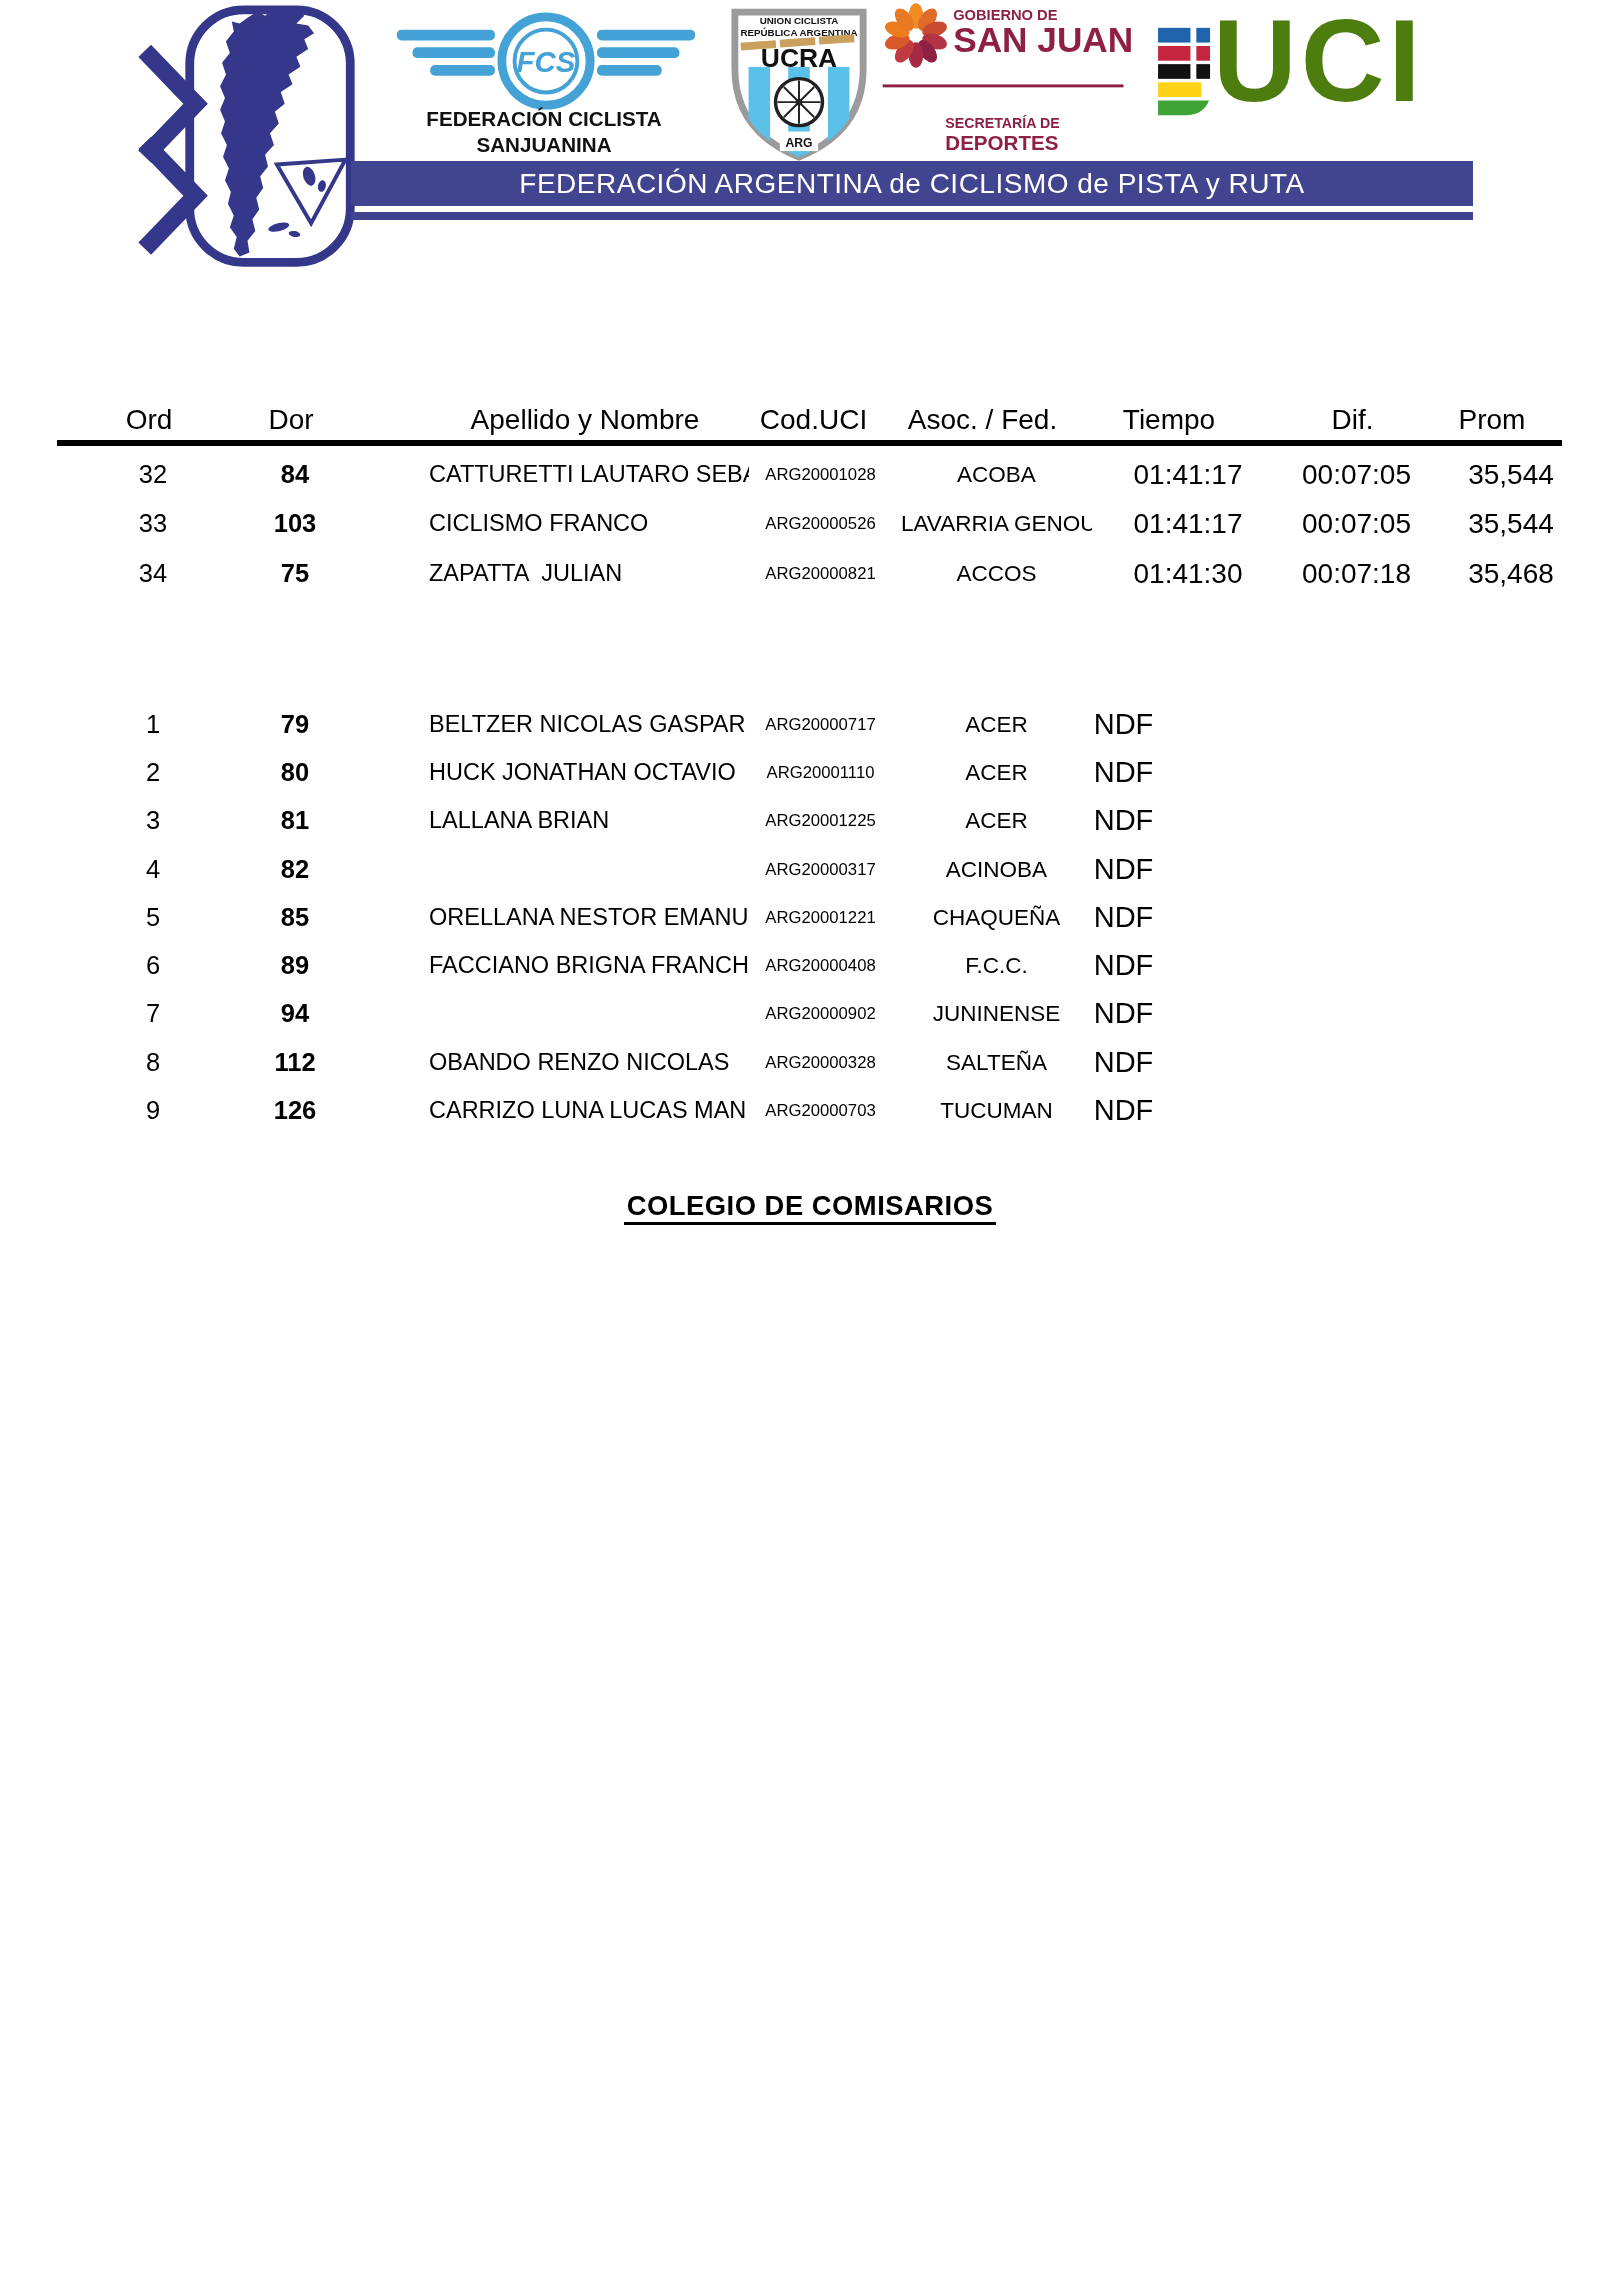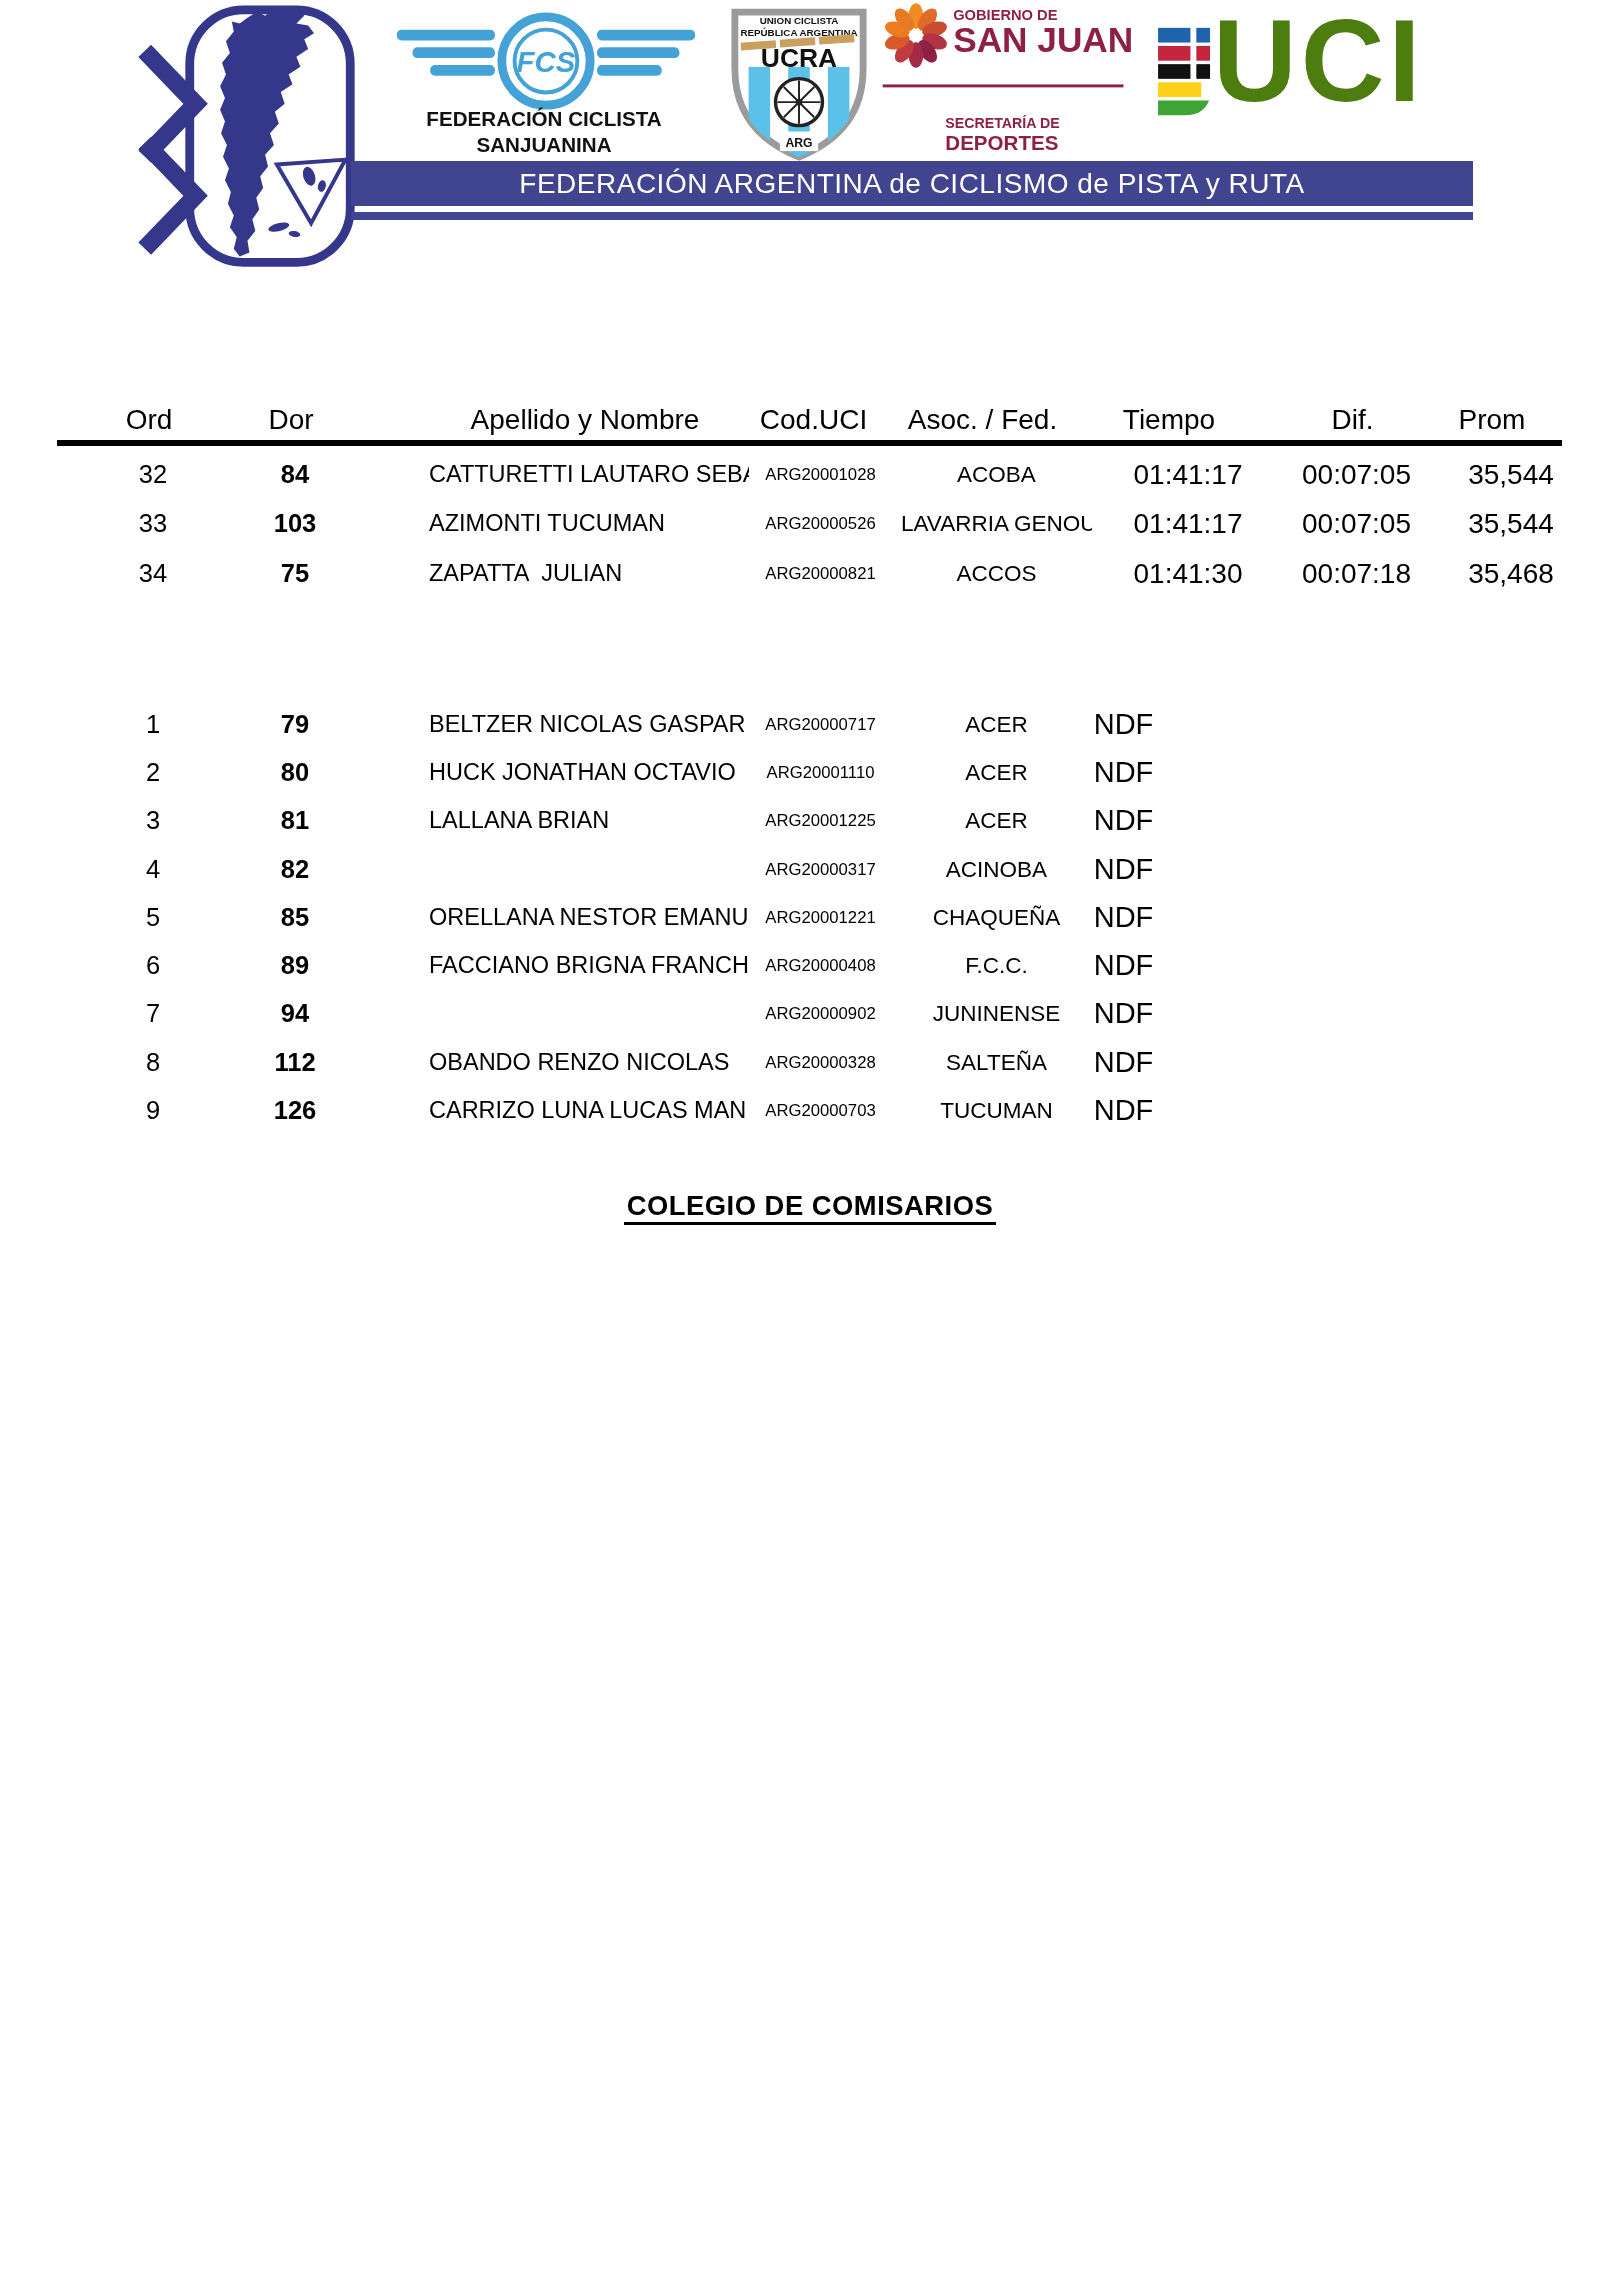--- a/index.html
+++ b/index.html
@@ -167,21 +167,21 @@
         <span class="cell c-name">CATTURETTI LAUTARO SEBA</span>
         <span class="cell c-uci">ARG20001028</span>
         <span class="cell c-asoc">ACOBA</span>
         <span class="cell c-tie">01:41:17</span>
         <span class="cell c-dif">00:07:05</span>
         <span class="cell c-prom">35,544</span>
       </div>
       <div class="trow" style="top: 500px;">
         <span class="cell c-ord">33</span>
         <span class="cell c-dor">103</span>
-        <span class="cell c-name">AZIMONTI TUCUMAN</span>
+        <span class="cell c-name">CICLISMO FRANCO</span>
         <span class="cell c-uci">ARG20000526</span>
         <span class="cell c-asoc">LAVARRIA GENOUD</span>
         <span class="cell c-tie">01:41:17</span>
         <span class="cell c-dif">00:07:05</span>
         <span class="cell c-prom">35,544</span>
       </div>
       <div class="trow" style="top: 550px;">
         <span class="cell c-ord">34</span>
         <span class="cell c-dor">75</span>
         <span class="cell c-name">ZAPATTA  JULIAN</span>

